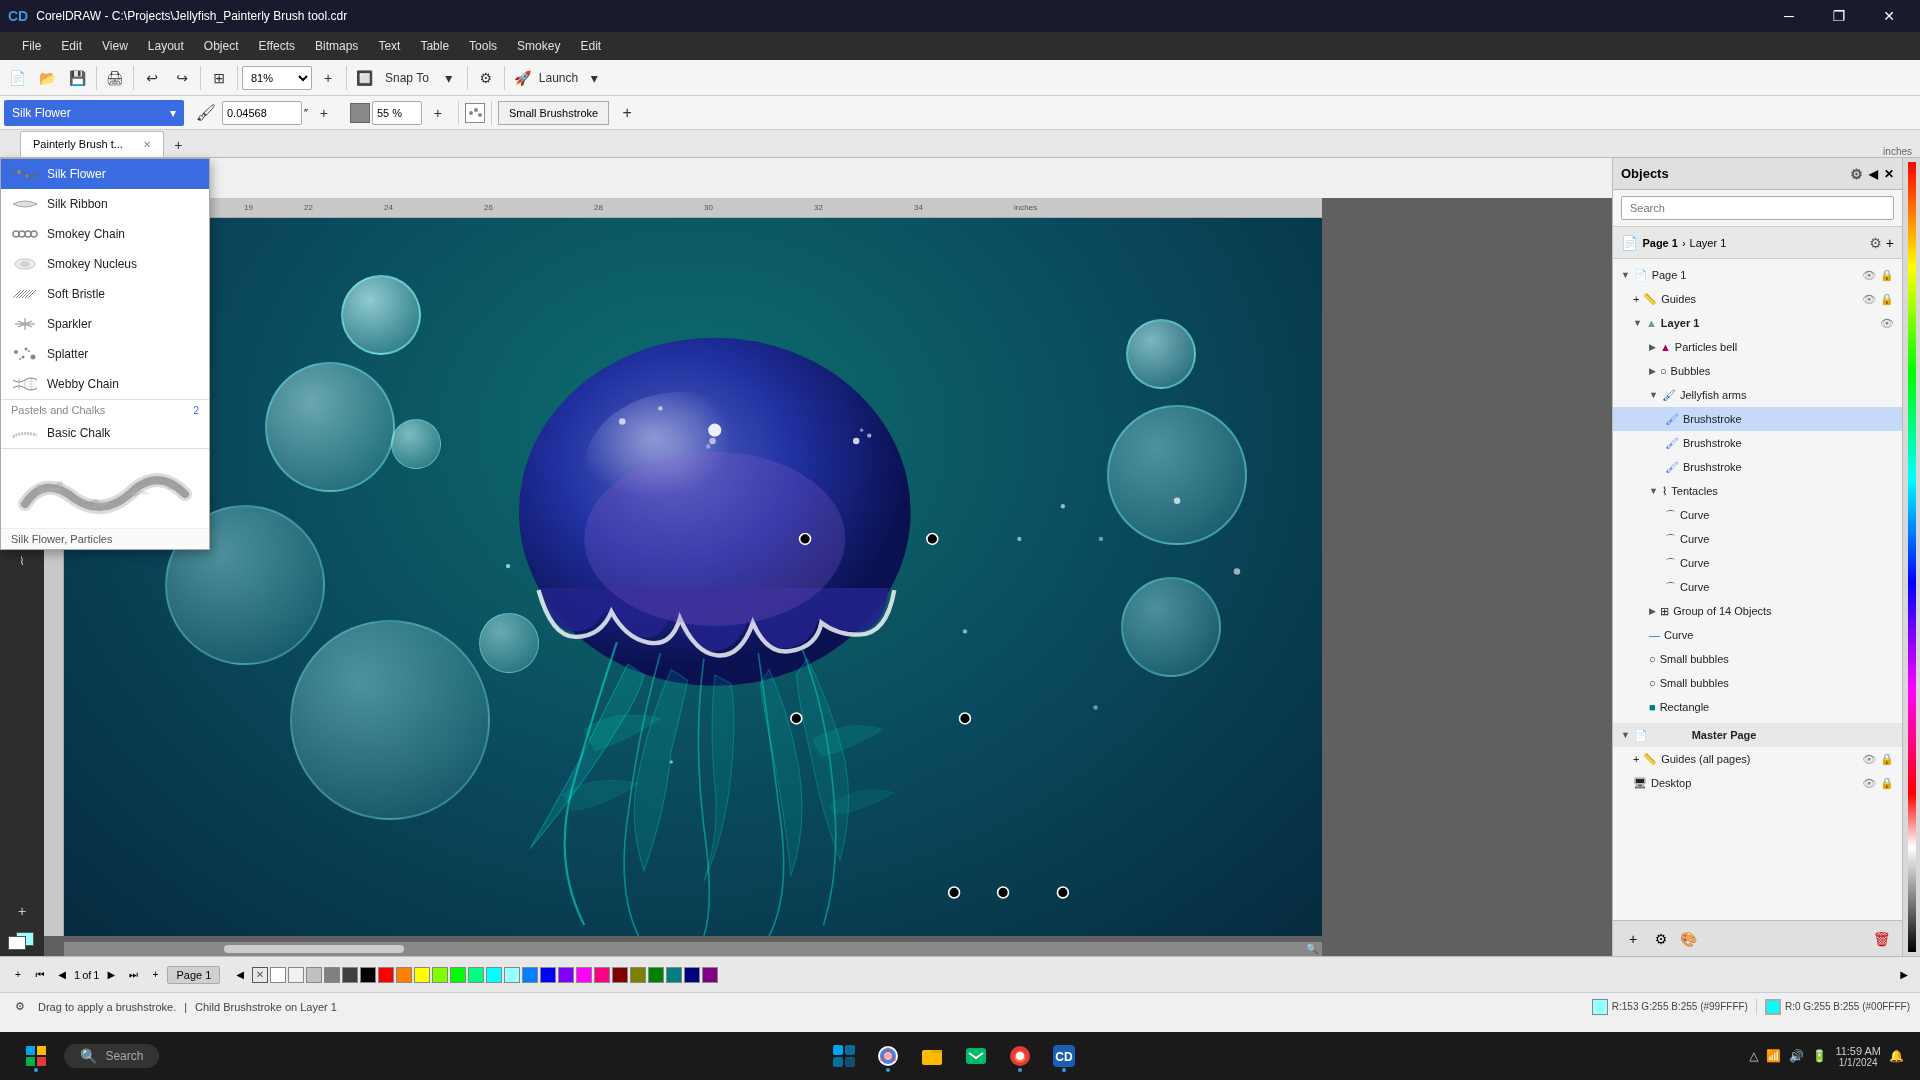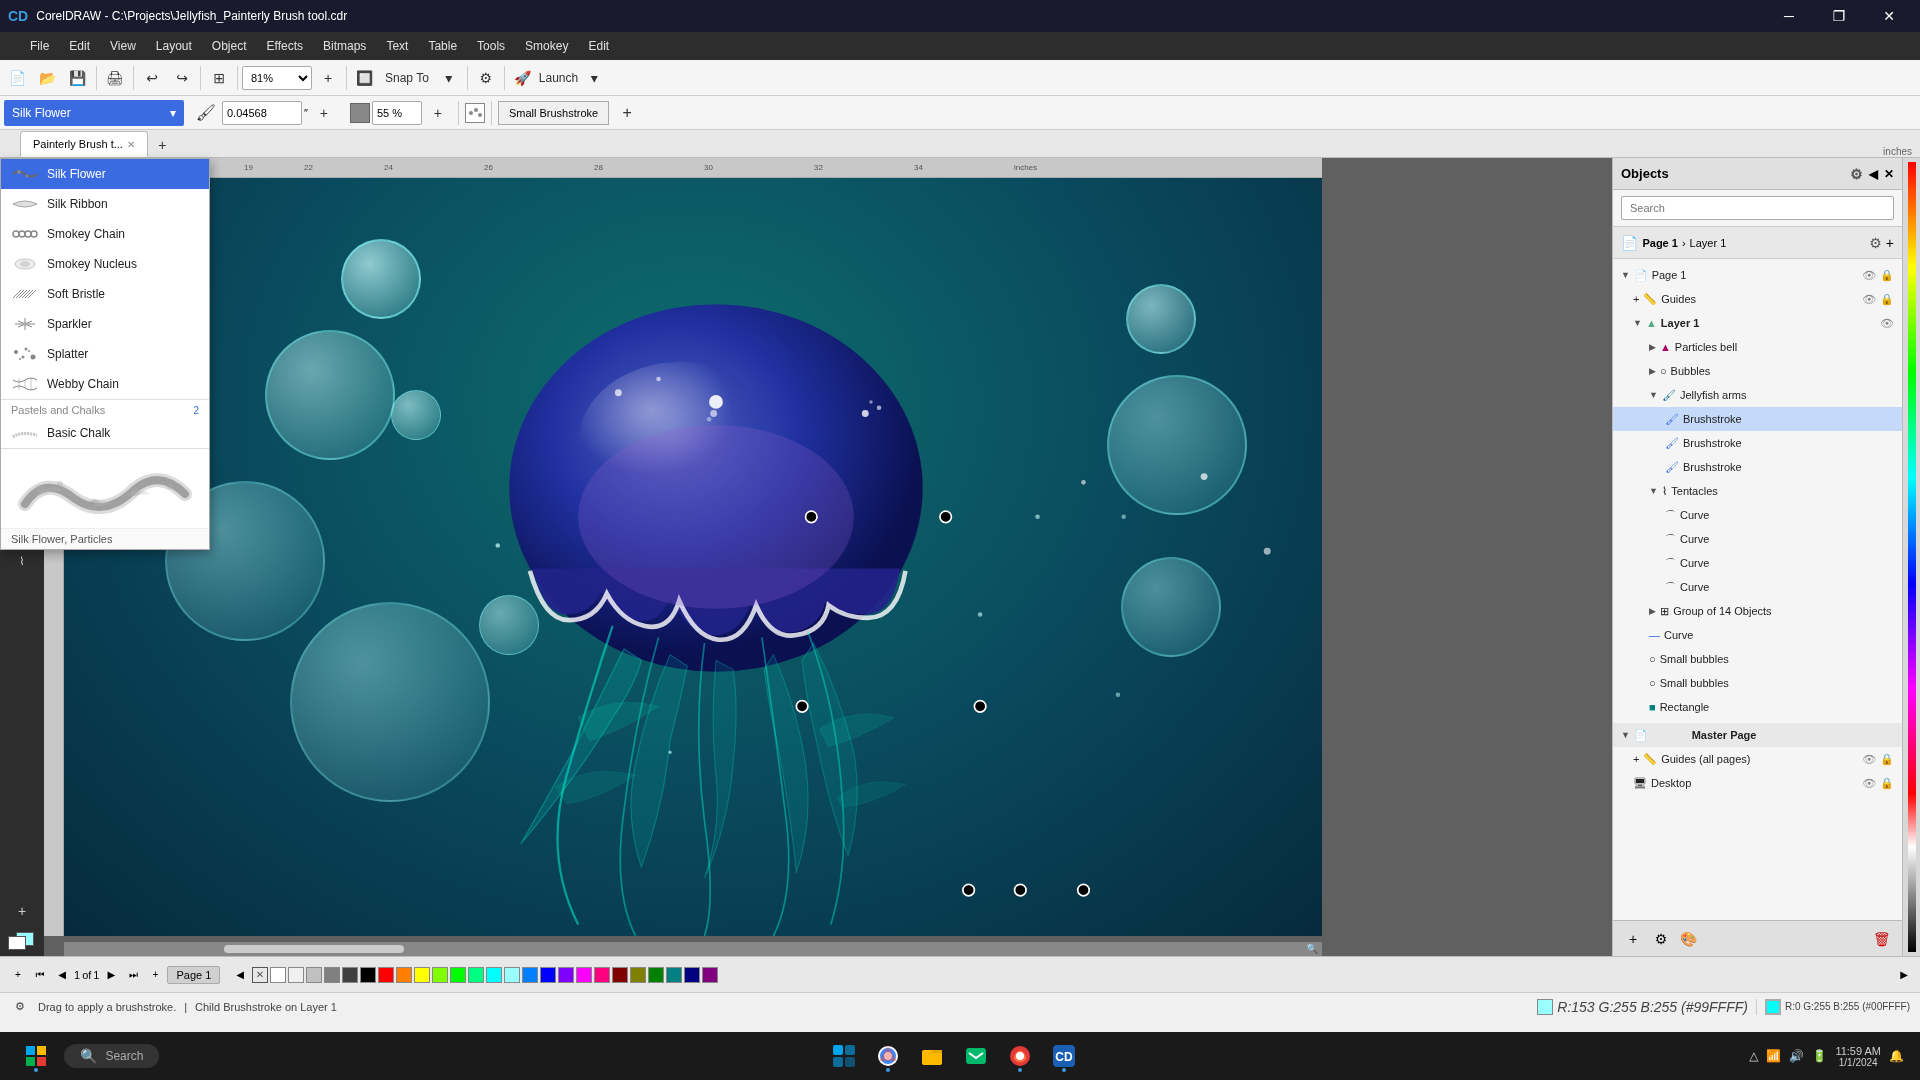--- a/index.html
+++ b/index.html
@@ -14,21 +14,21 @@
     #titlebar .title-left { display: flex; align-items: center; gap: 8px; font-size: 12px; }
     #titlebar .title-controls { display: flex; gap: 4px; }
     #titlebar .title-controls span {
       width: 46px; height: 32px; display: flex; align-items: center; justify-content: center;
       cursor: pointer; font-size: 14px;
     }
 
     
     #menubar {
       width: 100%; height: 28px; background: #2d2d2d;
-      display: flex; align-items: center; padding: 0 20px; color: #e0e0e0;
+      display: flex; align-items: center; padding: 0 12px; color: #e0e0e0;
     }
     #menubar .menu-item {
       padding: 4px 10px; cursor: pointer; font-size: 12px;
     }
 
     
     #toolbar1 {
       width: 100%; height: 36px; background: #f5f5f5; border-bottom: 1px solid #ccc;
       display: flex; align-items: center; padding: 0 4px; gap: 2px;
     }
@@ -55,21 +55,21 @@
     }
     .brush-size-input { width: 80px; height: 24px; }
     .opacity-input { width: 50px; height: 24px; }
 
     
     #tabs {
       width: 100%; height: 28px; background: #e8e8e8; border-bottom: 1px solid #bbb;
       display: flex; align-items: flex-end;
     }
     .tab {
-      height: 26px; padding: 0 12px; display: flex; align-items: center; gap: 4px;
+      height: 26px; padding: 0 12px; display: flex; align-items: center; gap: 20px;
       background: #d0d0d0; border: 1px solid #bbb; border-bottom: none;
       cursor: pointer; font-size: 11px; border-radius: 3px 3px 0 0; margin-right: 2px;
     }
     .tab.active { background: #fff; border-bottom: 1px solid #fff; }
 
     
     #main {
       display: flex; height: calc(1080px - 32px - 28px - 36px - 34px - 28px - 40px - 36px);
       position: relative;
     }
@@ -80,21 +80,21 @@
       align-items: center; padding: 4px 0; gap: 2px; flex-shrink: 0;
     }
     .tool-btn {
       width: 36px; height: 30px; display: flex; align-items: center; justify-content: center;
       cursor: pointer; border-radius: 2px; color: #ccc; font-size: 14px; border: 1px solid transparent;
     }
     .tool-btn.active { background: #1a5fb4; color: #fff; }
 
     
     #canvas-area {
-      flex: 1; background: #404040; overflow: hidden; position: relative;
+      flex: 1; background: #404040; overflow: hidden; position: relative; margin-top: 40px;
     }
 
     
     #objects-panel {
       width: 290px; background: #f5f5f5; border-left: 1px solid #bbb;
       display: flex; flex-direction: column; flex-shrink: 0;
     }
     #objects-header {
       height: 32px; background: #e0e0e0; border-bottom: 1px solid #bbb;
       display: flex; align-items: center; justify-content: space-between; padding: 0 8px;
@@ -797,21 +797,21 @@
 <div id="status-bar">
   <div style="display:flex;align-items:center;gap:8px;">
     <div style="width:20px;height:20px;display:flex;align-items:center;justify-content:center;cursor:pointer;">⚙</div>
     <span>Drag to apply a brushstroke.</span>
     <span>|</span>
     <span>Child Brushstroke on Layer 1</span>
   </div>
   <div style="display:flex;align-items:center;gap:8px;">
     <div style="display:flex;align-items:center;gap:4px;">
       <div style="width:16px;height:16px;background:#99ffff;border:1px solid #888;"></div>
-      <span style="font-size:14px;font-style:italic;">R:153 G:255 B:255 (#99FFFF)</span>
+      <span style="font-size:10px;">R:153 G:255 B:255 (#99FFFF)</span>
     </div>
     <div style="width:1px;height:16px;background:#ccc;"></div>
     <div style="display:flex;align-items:center;gap:4px;">
       <div style="width:16px;height:16px;background:#00ffff;border:2px solid #aaa;"></div>
       <span style="font-size:10px;">R:0 G:255 B:255 (#00FFFF)</span>
     </div>
   </div>
 </div>
 
 <div id="taskbar" style="height:48px;background:#1a1a1a;position:fixed;bottom:0;left:0;right:0;display:flex;align-items:center;justify-content:space-between;padding:0 16px;z-index:2000;">

